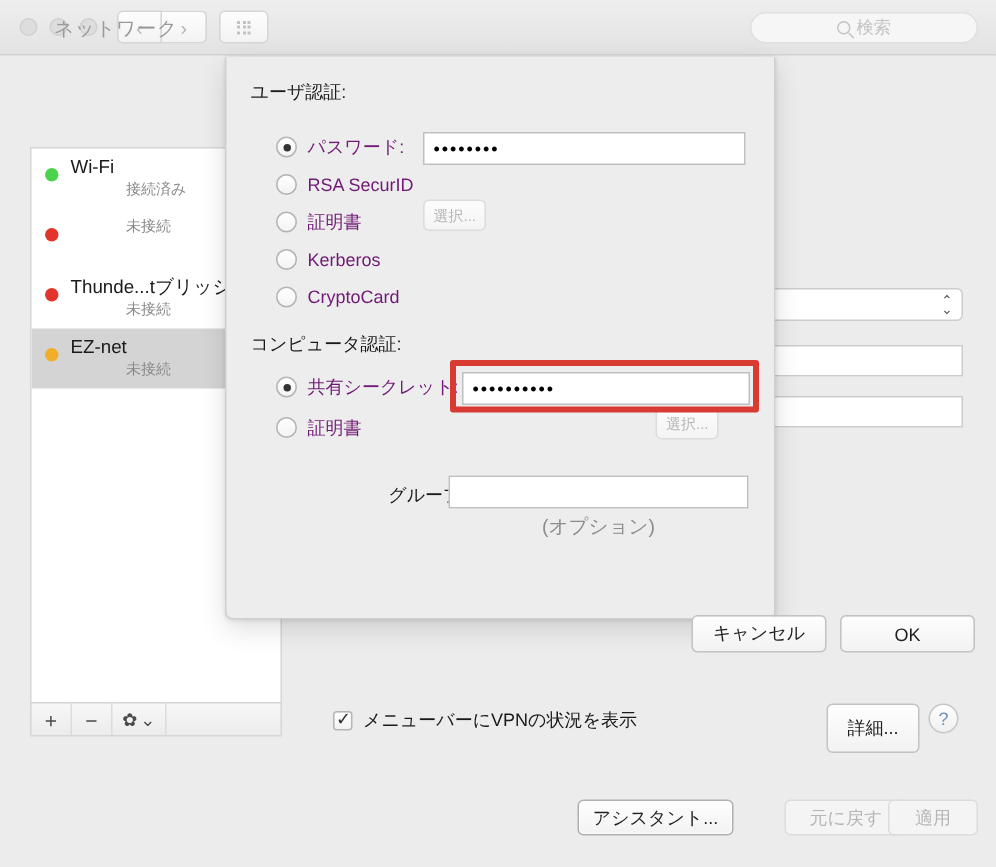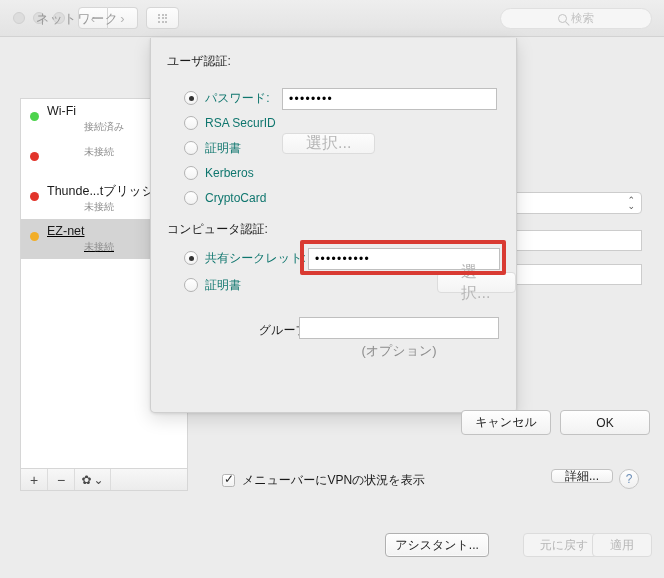--- a/index.html
+++ b/index.html
@@ -109,21 +109,21 @@
     background: #ffffff;
     border: 1px solid #d6d6d6;
     border-bottom: none;
     overflow: hidden;
   }
   .service-row {
     position: relative;
     height: 40px;
     padding: 5px 8px 0 26px;
   }
-  .service-row.selected { background: #d4d4d4; text-decoration: underline; }
+  .service-row.selected { background: #d4d4d4; }
   .svc-dot {
     position: absolute;
     left: 9px; top: 13px;
     width: 9px; height: 9px;
     border-radius: 50%;
   }
   .svc-name {
     font-size: 12.5px;
     color: #1a1a1a;
     line-height: 15px;
@@ -226,21 +226,21 @@
     align-items: center;
     justify-content: center;
     white-space: nowrap;
     text-align: center;
   }
   .btn.disabled { color: #b6b6b6; background: #f4f4f4; border-color: #dcdcdc; }
 
   .detail-btn {
     position: absolute;
     left: 551px; top: 469px;
-    width: 62px; height: 14px;
+    width: 62px; height: 33px;
   }
   .help-btn {
     position: absolute;
     left: 619px; top: 469px;
     width: 20px; height: 20px;
     border-radius: 50%;
     background: linear-gradient(to bottom,#fefefe,#f0f0f0);
     border: 1px solid #c6c6c6;
     display: flex; align-items: center; justify-content: center;
     font-size: 12px;
@@ -305,41 +305,41 @@
     margin-right: 7px;
   }
   .radio.checked::after {
     content: "";
     position: absolute;
     left: 3.5px; top: 3.5px;
     width: 5px; height: 5px;
     border-radius: 50%;
     background: #333;
   }
-  .radio-label { font-size: 12px; color: #0f766e; white-space: nowrap; }
+  .radio-label { font-size: 12px; color: #701a75; white-space: nowrap; }
 
   .txtfield {
     position: absolute;
     background: #ffffff;
     border: 1px solid #bfbfbf;
     height: 22px;
     display: flex;
     align-items: center;
     padding: 0 6px;
     font-size: 12px;
     color: #000;
     letter-spacing: 1.3px;
   }
   .txtfield.empty { letter-spacing: normal; }
 
   .sel-btn {
     position: absolute;
     height: 21px;
-    padding: 0 23px;
-    font-size: 16px;
+    padding: 0 6px;
+    font-size: 10px;
     color: #b6b6b6;
     background: linear-gradient(to bottom,#fcfcfc,#f4f4f4);
     border: 1px solid #dcdcdc;
     border-radius: 4px;
     display: flex; align-items: center; justify-content: center;
   }
 
   .red-highlight {
     position: absolute;
     left: 300px; top: 240px;

